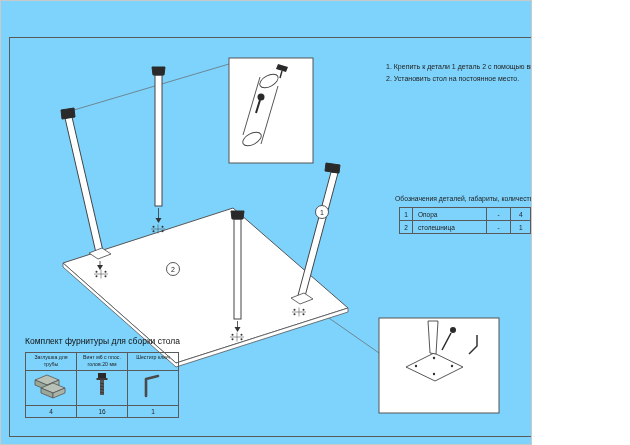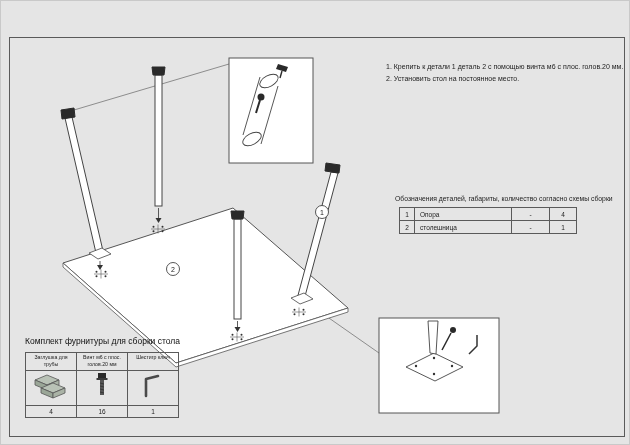--- a/index.html
+++ b/index.html
@@ -1,18 +1,18 @@
 <!DOCTYPE html>
 <html><head>
 <meta charset="utf-8">
 <style>
   * { box-sizing: border-box; }
   html,body { margin:0; padding:0; background:#fff; }
   body { font-family:"Liberation Sans", sans-serif; }
-  .page { position:relative; width:630px; height:445px; background:#e5e5e5;
+  .page { position:relative; width:532px; height:445px; background:#7dd3fc;
           border:1px solid #c9c9c9; overflow:hidden; }
   .frame { position:absolute; left:8px; top:36px; width:616px; height:400px;
            border:1px solid #5a5a5a; }
   svg.drawing { position:absolute; left:0; top:0; }
 
   .instructions { position:absolute; left:385px; top:60px; width:238px;
                   font-size:7px; color:#222; line-height:1.7; white-space:nowrap; }
 
   .parts-caption { position:absolute; left:394px; top:194px; width:232px;
                    font-size:6.8px; color:#222; white-space:nowrap; }

